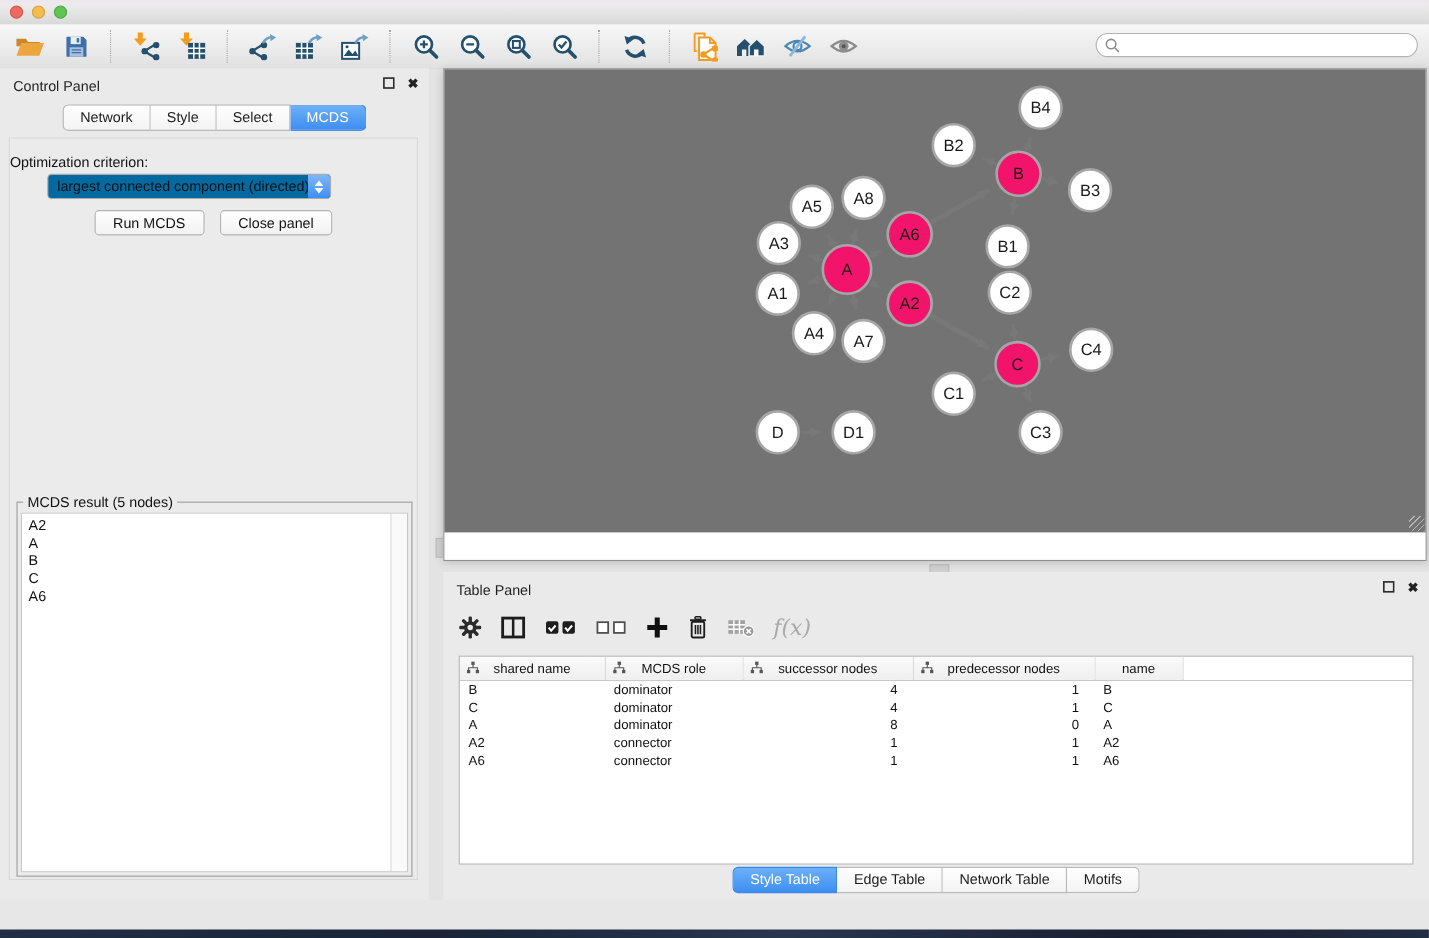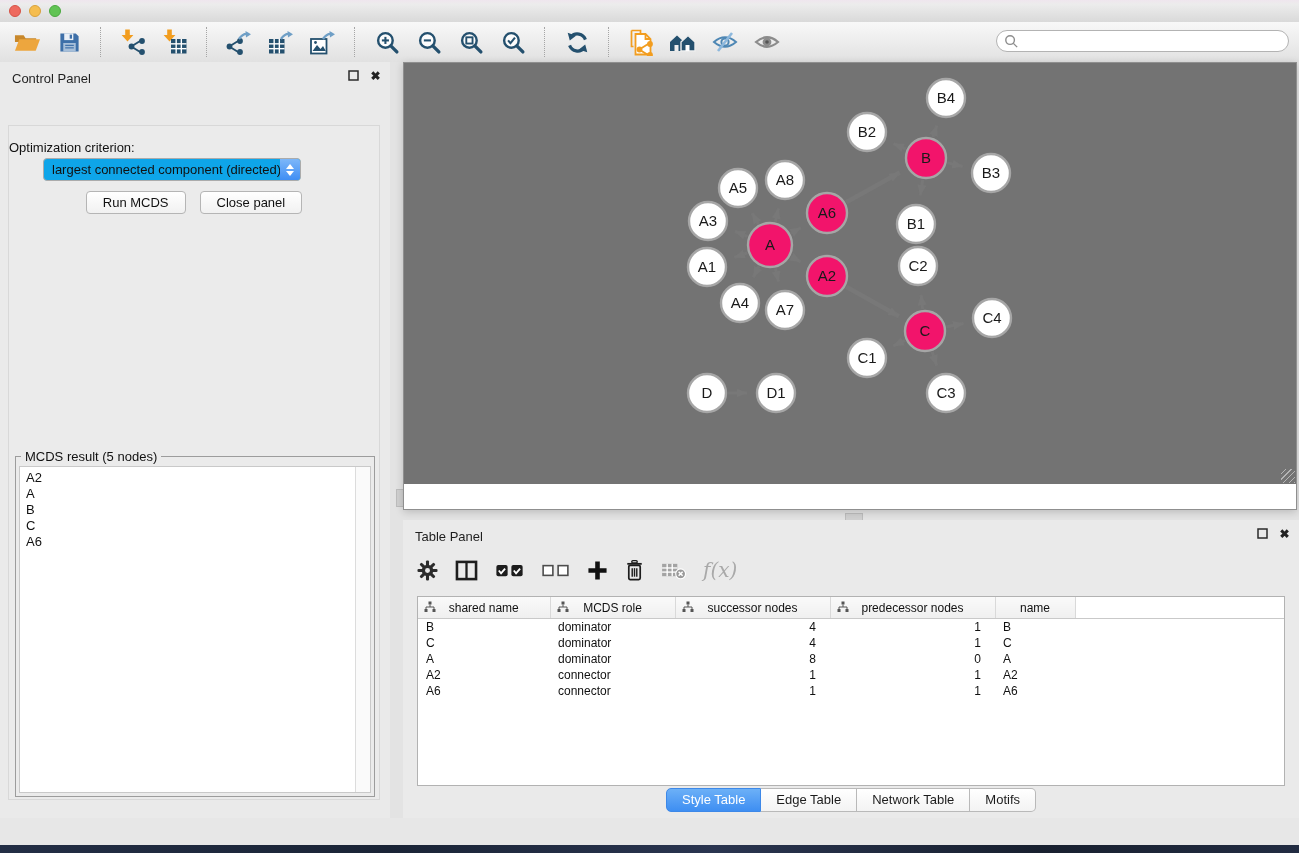--- a/index.html
+++ b/index.html
@@ -39,21 +39,21 @@
   .tabs-row{position:absolute;left:0;top:33px;width:100%;display:flex;justify-content:center;}
   .tabbar{display:flex;}
   .tab{height:22px;line-height:22px;padding:0 15px;font-size:13px;color:#1c1c1c;background:linear-gradient(#ffffff,#f3f3f3);
     border:1px solid #b9b9b9;border-left:none;cursor:pointer;}
   .tab:first-child{border-left:1px solid #b9b9b9;border-radius:5px 0 0 5px;}
   .tab:last-child{border-radius:0 5px 5px 0;}
   .tab.sel{background:linear-gradient(#6cb0f7,#3e8ef2);color:#fff;border-color:#3d88e8;}
   .cp-content{position:absolute;left:8px;top:63px;width:372px;height:675px;background:#ebebeb;
     border:1px solid #d8d8d8;box-sizing:border-box;}
   .opt-label{margin-top:14px;text-align:left;font-size:13px;color:#111;}
-  .dropdown{position:absolute;left:34px;top:32px;width:258px;height:23px;background:#0ea5e9;border:1px solid #ababab;
+  .dropdown{position:absolute;left:34px;top:32px;width:258px;height:23px;background:#0369a1;border:1px solid #ababab;
     border-radius:4px;box-sizing:border-box;display:flex;align-items:center;cursor:pointer;}
   .dropdown .dd-text{flex:1;font-size:13px;padding-left:8px;color:#111;white-space:nowrap;overflow:hidden;}
   .dd-stepper{width:20px;height:21px;border-radius:0 3px 3px 0;background:linear-gradient(#7db7f9,#3f8ef4);
     display:flex;flex-direction:column;align-items:center;justify-content:center;gap:2px;}
   .dd-stepper .up{width:0;height:0;border-left:4px solid transparent;border-right:4px solid transparent;border-bottom:5px solid #fff;}
   .dd-stepper .down{width:0;height:0;border-left:4px solid transparent;border-right:4px solid transparent;border-top:5px solid #fff;}
   .btn-row{position:absolute;left:0;top:65px;width:100%;display:flex;justify-content:center;gap:14px;}
   .pushbtn{height:23px;line-height:21px;padding:0 16px;font-size:13px;color:#111;
     background:linear-gradient(#ffffff,#f1f1f1);border:1px solid #b5b5b5;border-radius:4px;cursor:pointer;}
   .fieldset{position:absolute;left:6px;top:330px;width:358px;height:339px;border:1px solid #9c9c9c;}
@@ -311,20 +311,28 @@
     <div class="cpanel">
       <div class="panel-title">Control Panel</div>
       <div class="panel-icons">
         <span class="pi">
           <svg width="11" height="11" viewBox="0 0 11 11">
               <rect x="1" y="1" width="9" height="9" fill="none" stroke="#2b2b2b" stroke-width="1.5"></rect>
             </svg>
         </span>
         <span class="pi">✖</span>
       </div>
+      <div class="tabs-row">
+          <div class="tabbar" id="cp-tabs">
+            <div class="tab">Network</div>
+            <div class="tab">Style</div>
+            <div class="tab">Select</div>
+            <div class="tab sel">MCDS</div>
+          </div>
+        </div>
       <div class="cp-content">
         <div class="opt-label">Optimization criterion:</div>
         <div class="dropdown">
           <span class="dd-text">largest connected component (directed)</span>
           <span class="dd-stepper">
               <span class="up"></span>
               <span class="down"></span>
             </span>
         </div>
         <div class="btn-row">

